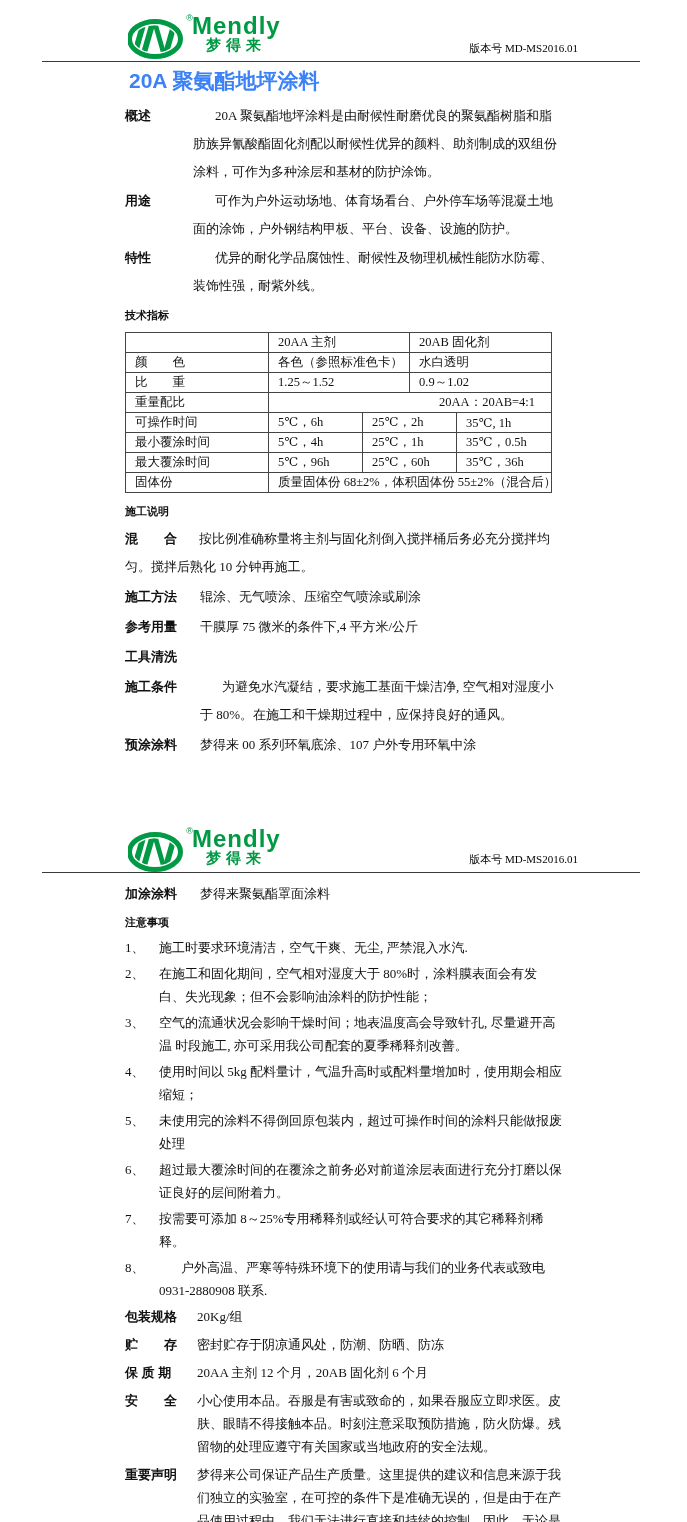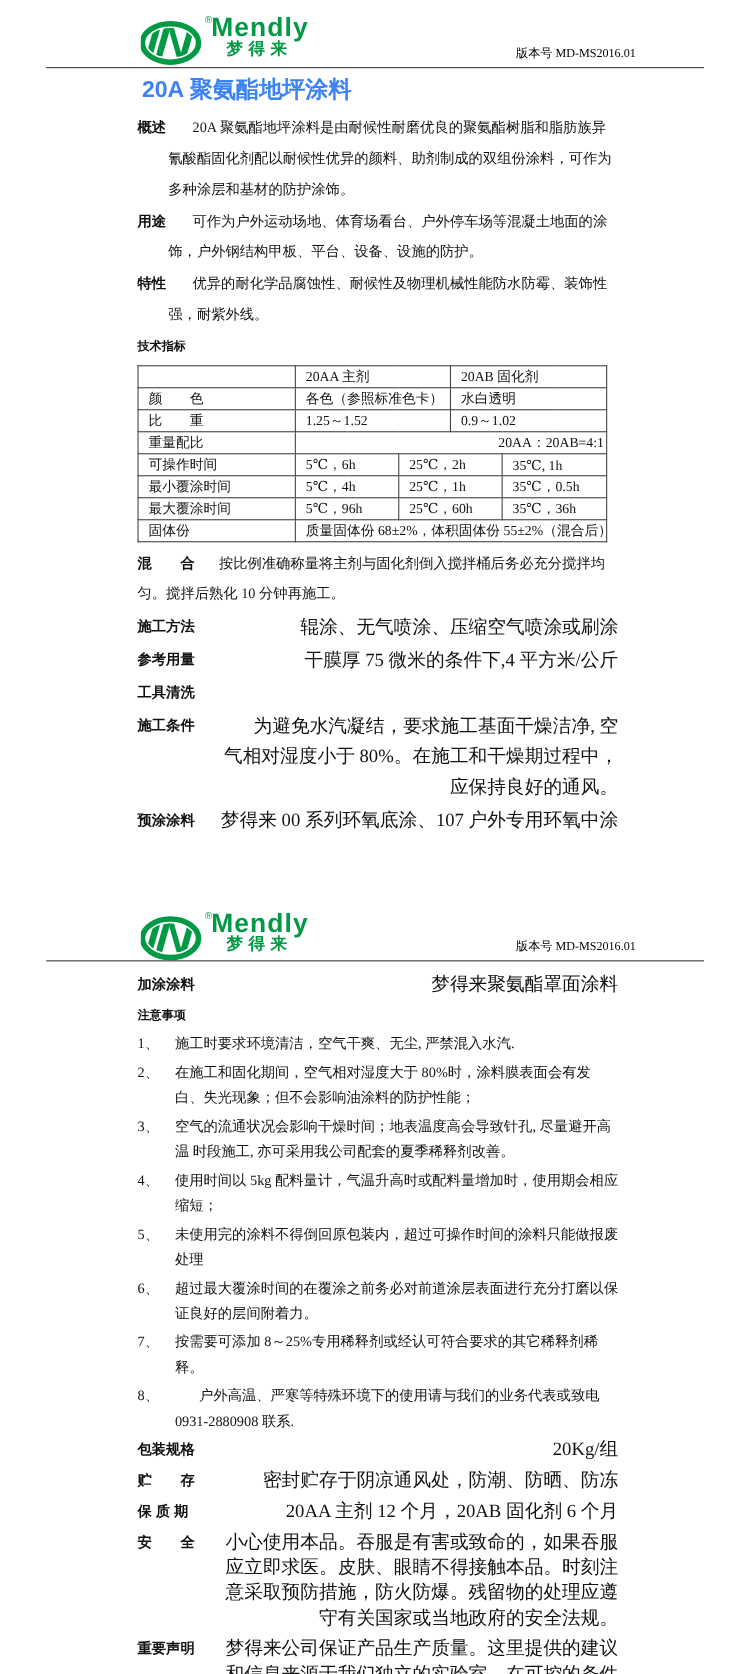--- a/index.html
+++ b/index.html
@@ -23,35 +23,35 @@
   .wm-cn { color:var(--green); font-family:"Liberation Sans","DejaVu Sans",sans-serif;
            font-weight:bold; font-size:15px; letter-spacing:5px; margin:-1px 0 0 14px; }
   .version { position:absolute; right:109px; bottom:6px; font-size:11px; color:#000; }
   .rule { position:absolute; left:42px; right:47px; bottom:0; height:0;
           border-bottom:1.5px solid #3a3a3a; }
   
   .title { margin:5px 0 0 129px; font-family:"Liberation Sans","DejaVu Sans",sans-serif;
            font-weight:bold; font-size:21px; color:#3b82f6; }
   
   .content { margin:7px 0 0 125px; width:437px; }
-  .sec { display:flex; margin-bottom:1px; }
+  .sec { display:flex; margin-bottom:1px;gap:40px; }
   .sec-label { flex:0 0 28px; font-family:"Liberation Sans","DejaVu Sans",sans-serif;
                font-weight:bold; font-size:13px; line-height:28px; }
   .sec-text { flex:1; font-size:13px; line-height:28px; text-indent:22px; }
   .heading { font-family:"Liberation Sans","DejaVu Sans",sans-serif; font-weight:bold;
              font-size:11px; line-height:27px; margin-top:2px; }
   table.spec { width:426px; border-collapse:collapse; table-layout:fixed;
                margin:3px 0 5px 0; font-size:12.5px; }
-  table.spec td { border:1px solid var(--line); height:15px; padding:1px 2px 1px 9px;
+  table.spec td { border:1px solid var(--line); height:15px; padding:1px 16px 1px 9px;
                   overflow:hidden; white-space:nowrap; }
   td.c-center { text-align:right; padding:1px 0; }
   .row { display:flex; margin-bottom:2px; }
   .row-label { flex:0 0 75px; font-family:"Liberation Sans","DejaVu Sans",sans-serif;
                font-weight:bold; font-size:13px; line-height:28px; }
-  .row-text { flex:1; font-size:17px; line-height:28px;text-align:right; }
+  .row-text { flex:1; font-size:13px; line-height:28px; }
   .indent1 { text-indent:22px; }
   .mix-para { font-size:13px; line-height:28px; margin-bottom:2px; }
   .mix-label { font-family:"Liberation Sans","DejaVu Sans",sans-serif; font-weight:bold;
                margin-right:22px; }
   
   .content2 { margin:8px 0 0 125px; width:437px; }
   .row2 { display:flex; margin-bottom:2px; }
   .row2 .row-label { line-height:26px; }
   .row2 .row-text { line-height:26px; }
   .note { display:flex; margin-bottom:3px; }
@@ -159,20 +159,21 @@
         <td colspan="2">25℃，60h</td>
         <td colspan="2">35℃，36h</td>
       </tr>
       <tr>
         <td>固体份</td>
         <td colspan="6">质量固体份 68±2%，体积固体份 55±2%（混合后）</td>
       </tr>
     </tbody>
       </table>
 
+    <div class="heading">施工说明</div>
 
     <div class="mix-para">
       <span class="mix-label">混　　合</span><span>按比例准确称量将主剂与固化剂倒入搅拌桶后务必充分搅拌均匀。搅拌后熟化 10 分钟再施工。</span>
     </div>
 
     <div class="row">
       <div class="row-label">施工方法</div>
       <div class="row-text">辊涂、无气喷涂、压缩空气喷涂或刷涂</div>
     </div>
     <div class="row">

